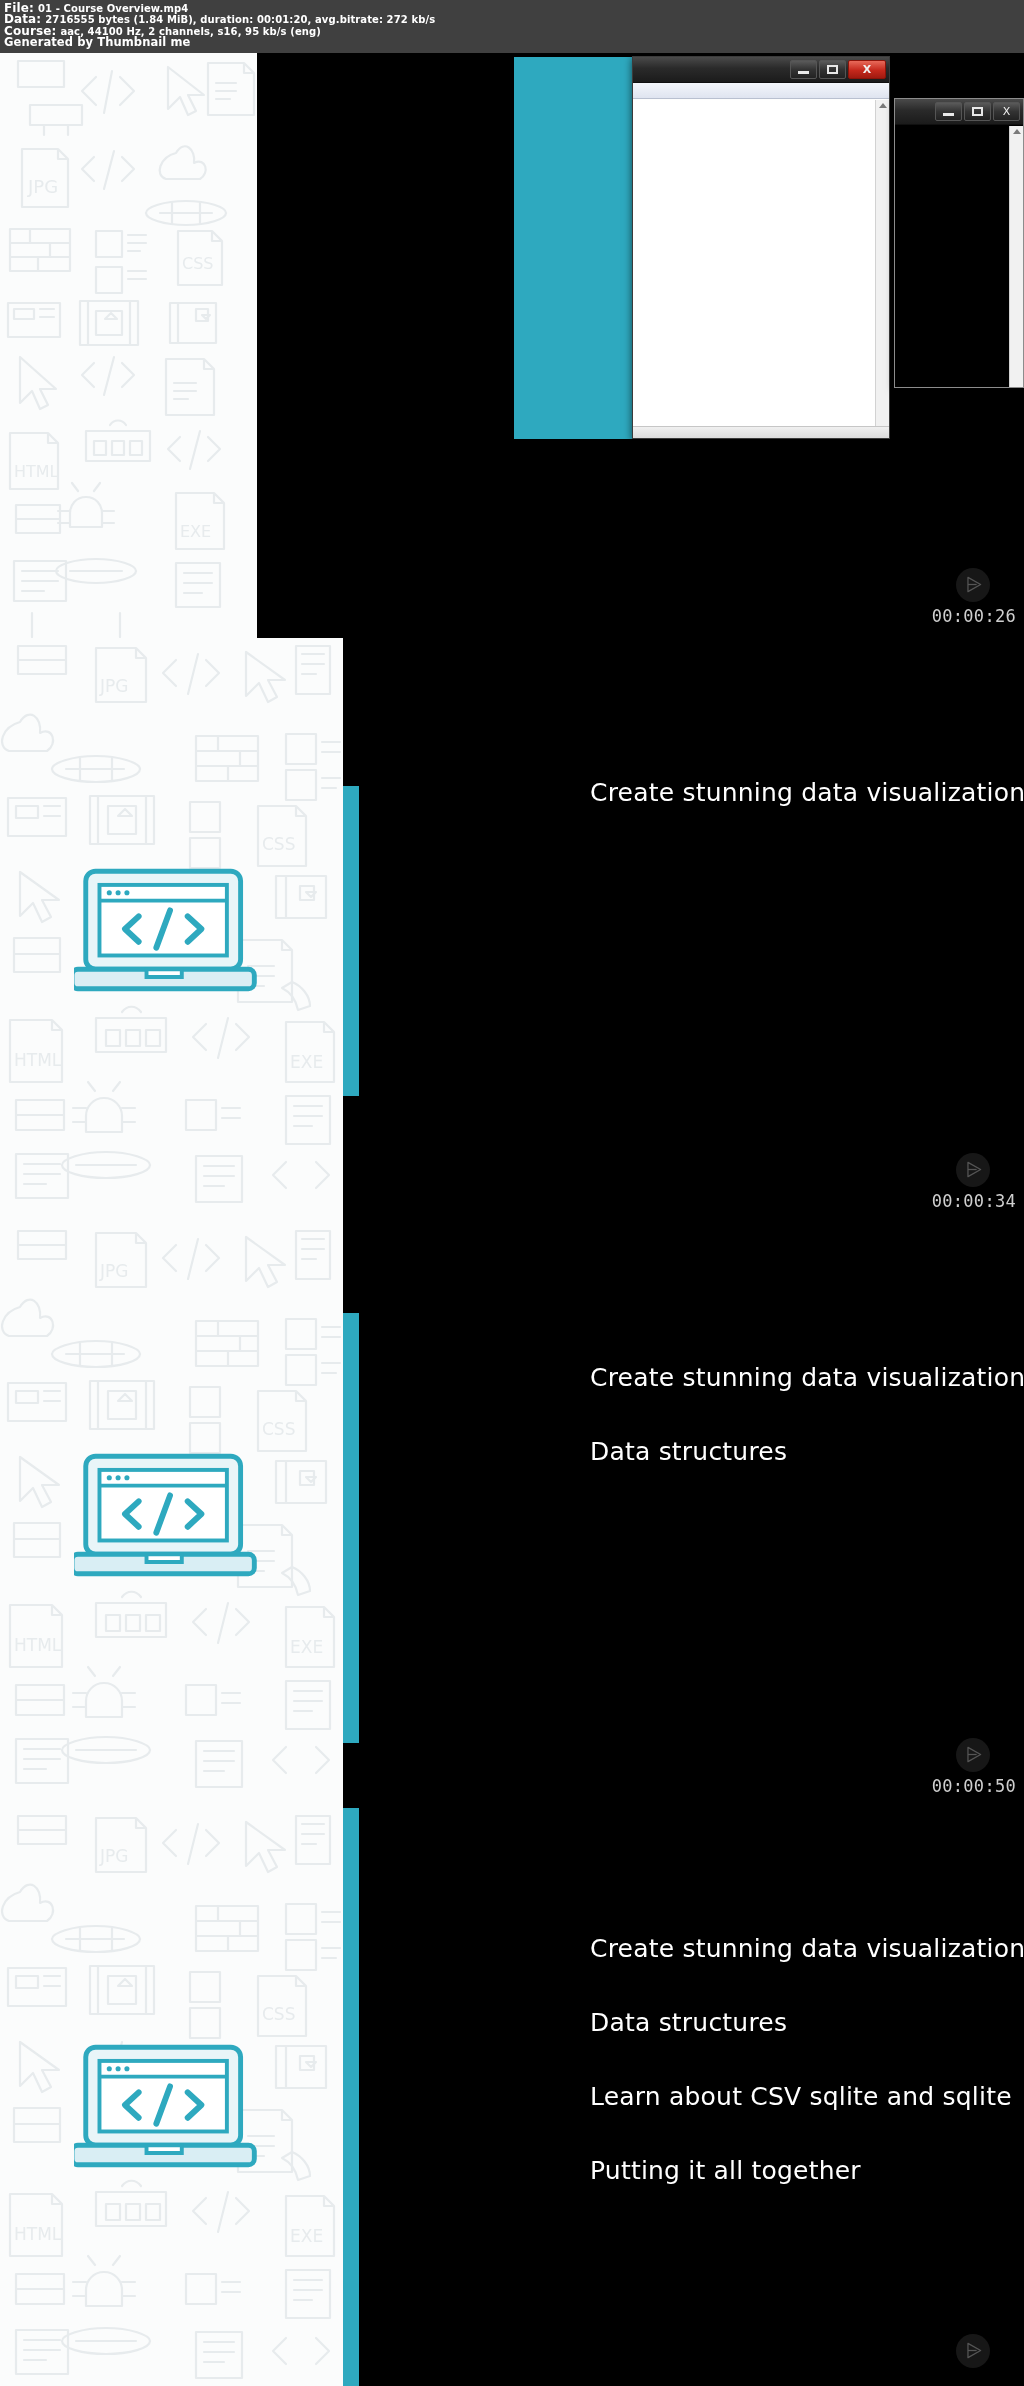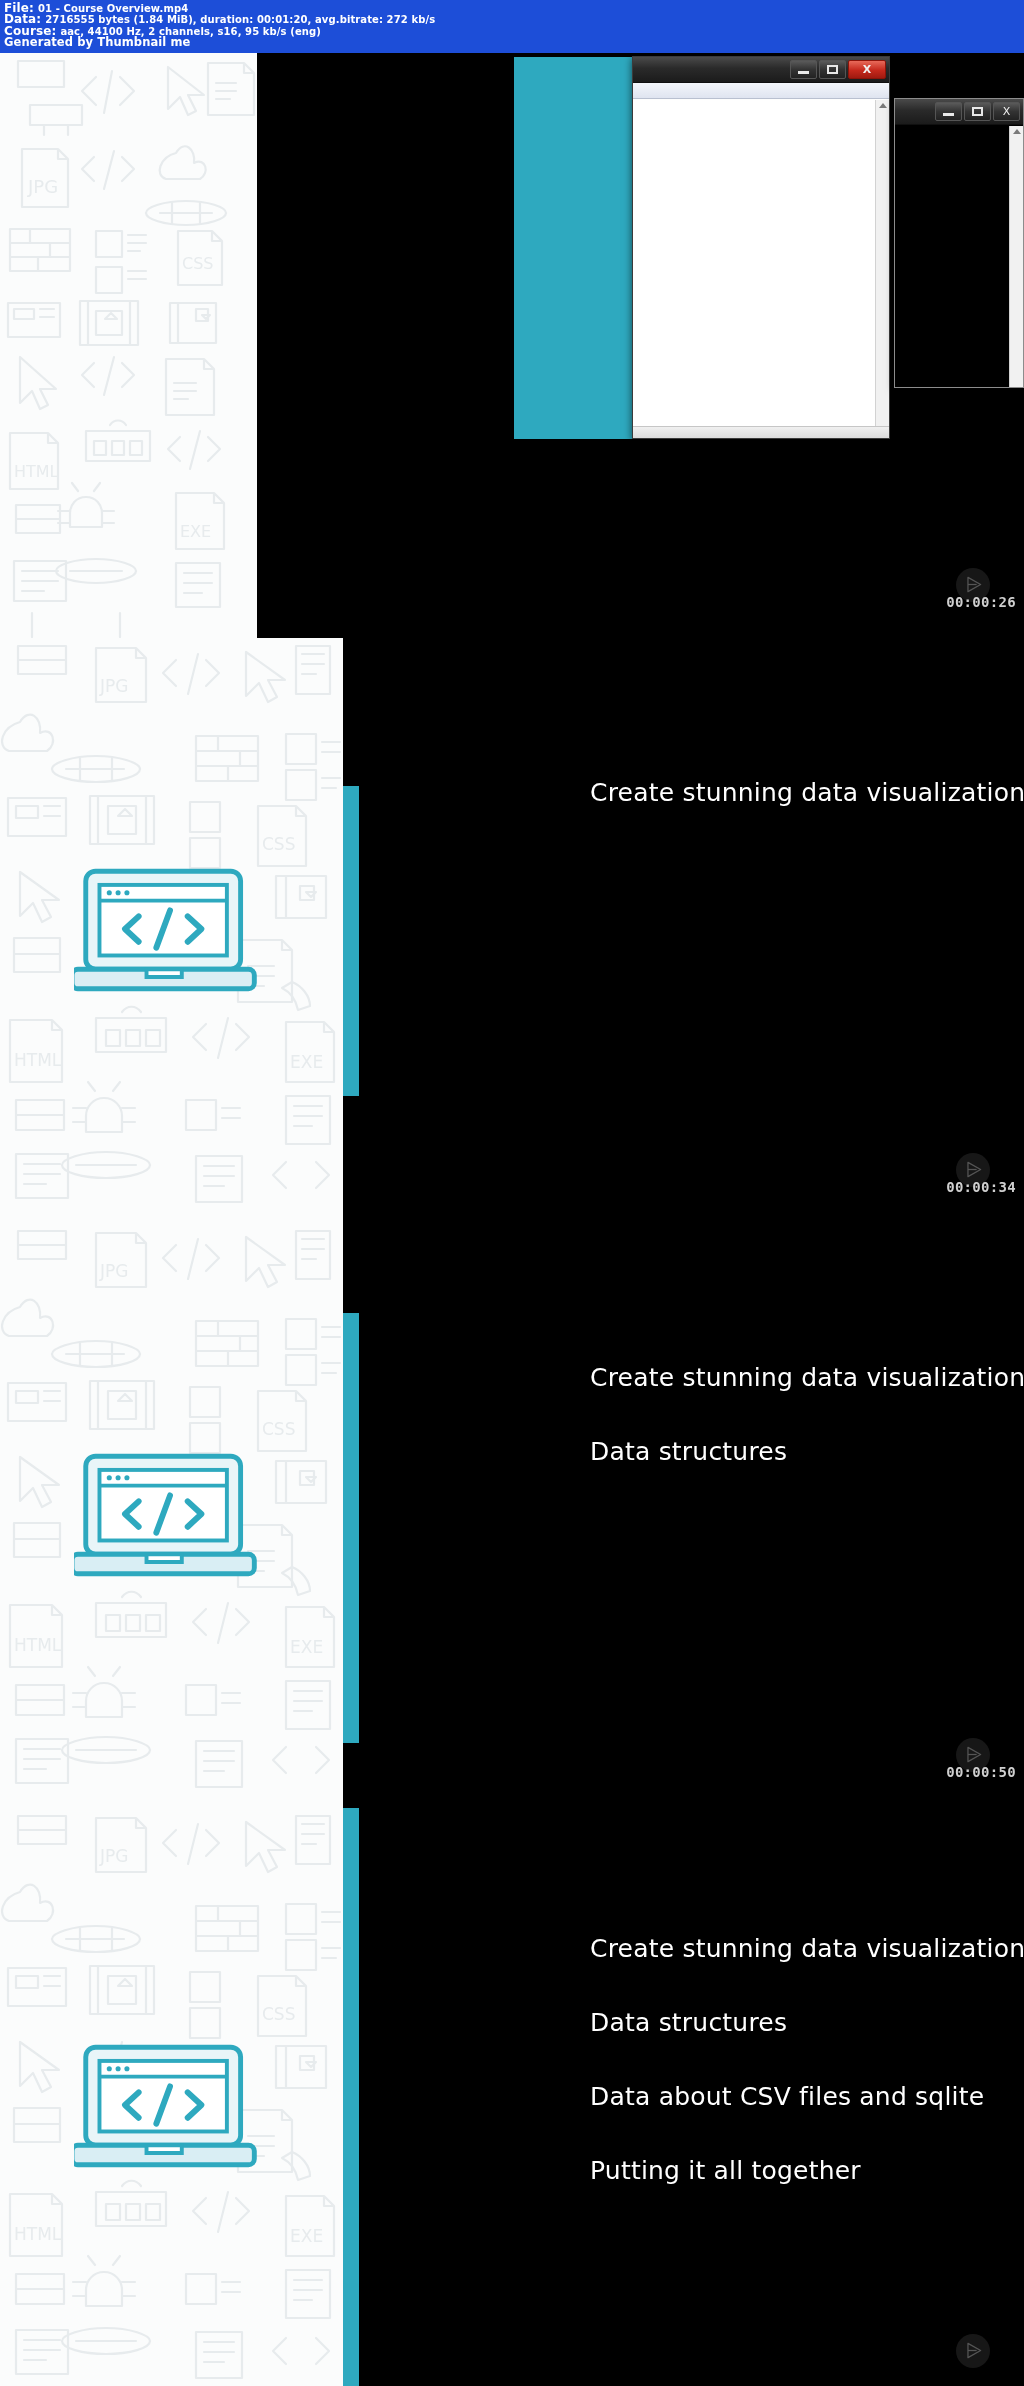--- a/index.html
+++ b/index.html
@@ -6,21 +6,21 @@
   html,body {
     width:1024px; height:2386px;
     background:#000;
     font-family:"Liberation Sans", sans-serif;
     overflow:hidden;
   }
 
   
   .meta {
     padding:3px 20px 4px 4px;
-    background:#1d4ed8;
+    background:#404040;
     color:#fff;
     font-family:"DejaVu Sans", sans-serif;
     font-weight:bold;
     font-size:11.5px;
     line-height:11.4px;
     letter-spacing:0.1px;
   }
   .meta-line { white-space:nowrap; }
   .meta .k { font-size:12px; }
   .meta .v { font-size:10px; font-weight:bold; }
@@ -167,25 +167,25 @@
     bottom:36px;
     width:34px; height:34px;
     border-radius:50%;
     background:rgba(255,255,255,0.09);
     display:flex; align-items:center; justify-content:center;
   }
   .play-badge svg { width:19px; height:19px; display:block; }
   .timestamp {
     position:absolute;
     right:8px;
-    bottom:28px;
+    bottom:12px;
     color:#cfcfcf;
     font-family:"DejaVu Sans Mono", monospace;
-    font-size:14px;
-    font-weight:bold;
+    font-size:17px;
+    font-weight:normal;
     letter-spacing:0.3px;
     text-shadow:0 1px 2px #000;
   }
 </style>
 </head>
 <body>
 
 <div class="meta">
   <div class="meta-line">
     <span class="k">File:</span>
@@ -625,21 +625,21 @@
 
         <div class="accent-bar" style="left:343px; top:0px; width:16px; height:596px;"></div>
       </div>
     </div>
 
     <div class="thumb tall">
       <div class="slide">
         <div class="bullets" style="left:78px; right:14px; top:128px; gap:49px;">
           <div class="bullet">Create stunning data visualizations</div>
           <div class="bullet">Data structures</div>
-          <div class="bullet">Data about CSV files and sqlite</div>
+          <div class="bullet">Learn about CSV sqlite and sqlite</div>
           <div class="bullet">Putting it all together</div>
         </div>
         <div class="play-badge">
           <svg viewBox="0 0 24 24">
             <path d="M5 3 L21 12 L5 21 Z" fill="none" stroke="#555" stroke-width="1.6" stroke-linejoin="round"></path>
             <path d="M5 12 L16 12" stroke="#555" stroke-width="1.6"></path>
           </svg>
         </div>
 
       </div>

